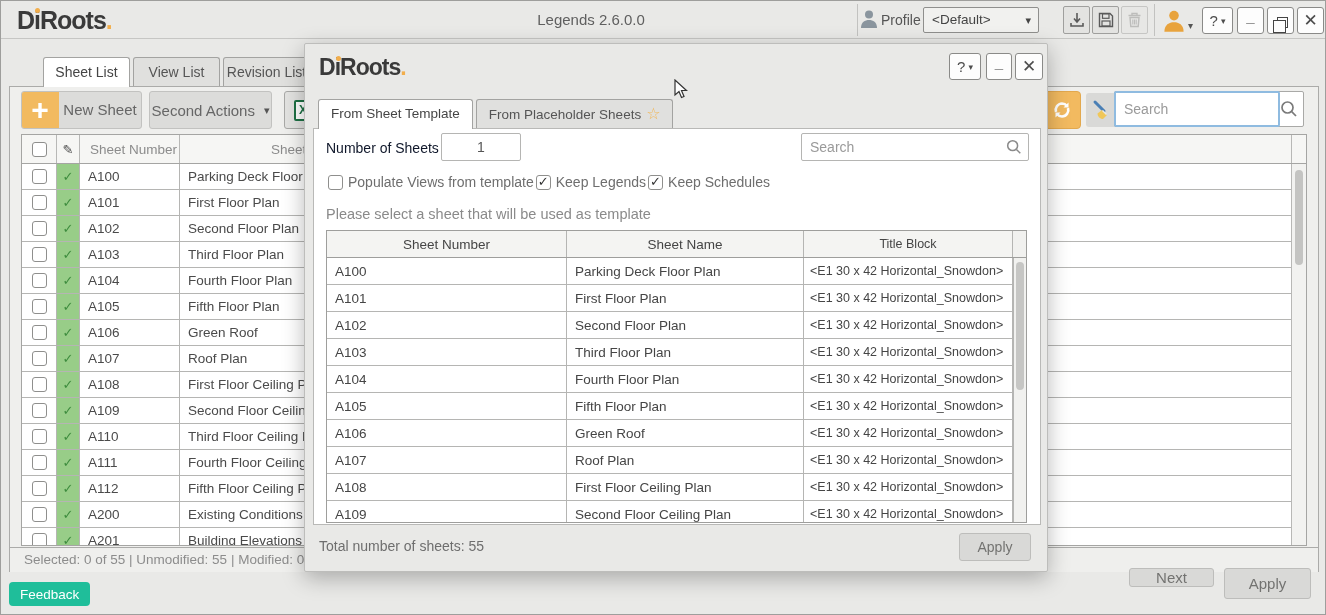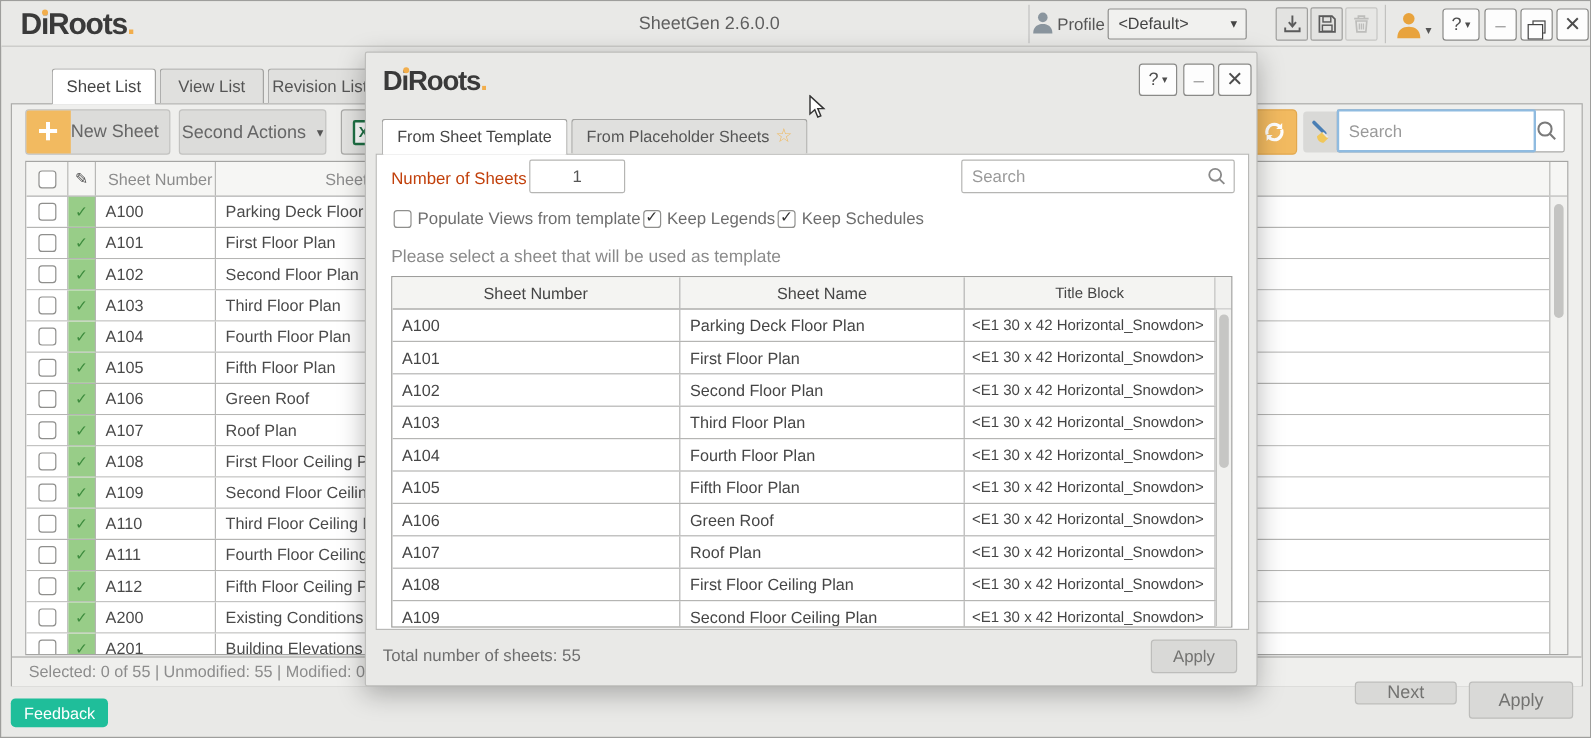--- a/index.html
+++ b/index.html
@@ -58,21 +58,21 @@
   .panel { position:absolute; left:8px; top:85px; width:1310px; height:486px;
            border:1px solid #ababa9; background:#efefed; }
 
   
   .btn-newsheet { position:absolute; left:20px; top:90px; width:121px; height:38px;
            background:#dcdcda; border:1px solid #c2c2c0; border-radius:3px; display:flex;
            overflow:hidden; }
   .plus-block { width:38px; height:38px; background:#f2ba60; color:#fff; font-size:30px;
            font-weight:bold; display:flex; align-items:center; justify-content:center;
            margin:-1px 0 0 -1px; }
-  .btn-newsheet .lbl { flex:1; text-align:left; line-height:36px; font-size:15px; color:#666; }
+  .btn-newsheet .lbl { flex:1; text-align:center; line-height:36px; font-size:15px; color:#666; }
   .btn-batch { position:absolute; left:148px; top:90px; width:123px; height:38px;
            background:#dcdcda; border:1px solid #c2c2c0; border-radius:3px; font-size:15px;
            color:#666; display:flex; align-items:center; justify-content:center; gap:9px; }
   .btn-batch .caret { font-size:11px; color:#555; }
   .btn-excel { position:absolute; left:283px; top:90px; width:38px; height:38px;
            background:#e3e3e1; border:1px solid #a9a9a7; border-radius:3px; display:flex;
            align-items:center; justify-content:center; }
   .excel-ic { width:19px; height:21px; border:2px solid #1e7145; border-radius:2px;
            background:#fff; color:#1e7145; font-size:12px; font-weight:bold; text-align:center;
            line-height:17px; }
@@ -139,21 +139,21 @@
         box-shadow:0 6px 22px rgba(0,0,0,0.28); z-index:10; }
   .dlg-logo { position:absolute; left:14px; top:10px; font-size:23px; }
   .dlg-help { left:644px; width:32px; }
   .dlg-min  { left:681px; width:26px; }
   .dlg-close{ left:710px; width:28px; }
   .dialog .win-btn { top:9px; }
   .dlg-tabs { position:absolute; left:13px; top:55px; display:flex; gap:3px; z-index:2; }
   .dlg-tabs .tab { padding:0 12px; font-size:13.5px; }
   .dlg-content { position:absolute; left:8px; top:84px; width:728px; height:397px;
         background:#fff; border:1px solid #b9b9b7; }
-  .nos-label { position:absolute; left:12px; top:11px; font-size:14px; color:#c2410c;text-align:right; }
+  .nos-label { position:absolute; left:12px; top:11px; font-size:14px; color:#0f172a;text-align:right; }
   .nos-input { position:absolute; left:127px; top:4px; width:80px; height:28px;
         border:1px solid #b5b5b3; border-radius:2px; text-align:center; font-size:14px;
         color:#555; font-family:inherit; outline:none; }
   .dlg-search { position:absolute; left:487px; top:4px; width:228px; height:28px;
         border:1px solid #b5b5b3; border-radius:2px; background:#fff; }
   .dlg-search .inputbox { position:absolute; left:0; top:0; width:198px; height:26px; }
   .dlg-search .search-ic { position:absolute; right:5px; top:4px; }
   .dlg-options { position:absolute; left:14px; top:45px; display:flex; gap:2px; }
   .opt { display:flex; align-items:center; gap:5px; font-size:14px; color:#6e6e6e; }
   .dlg-instruction { position:absolute; left:12px; top:77px; font-size:14.5px; color:#8a8a8a; }
@@ -178,21 +178,21 @@
 
   .cursor { position:absolute; left:673px; top:78px; z-index:50; }
 </style>
 </head>
 <body>
 
 <div class="stage">
 
   <div class="titlebar">
     <div class="logo"><span>D</span><span class="logo-i">i</span><span>Roots</span><span class="logo-period">.</span></div>
-    <div class="app-title">SheetGen 2.6.0.0</div>
+    <div class="app-title">Legends 2.6.0.0</div>
     <div class="tb-divider" style="left:856px"></div>
 
     <svg class="profile-person" width="18" height="20" viewBox="0 0 18 20">
         <circle cx="9" cy="5.5" r="4" fill="#8a959e"></circle>
         <path d="M1 19 C1 13 5 11 9 11 C13 11 17 13 17 19 Z" fill="#8a959e"></path>
       </svg>
     <span class="profile-label">Profile</span>
     <div class="profile-select"><span>&lt;Default&gt;</span><span class="sel-caret">▾</span></div>
 
     <div class="icon-btn" style="left:1062px">

